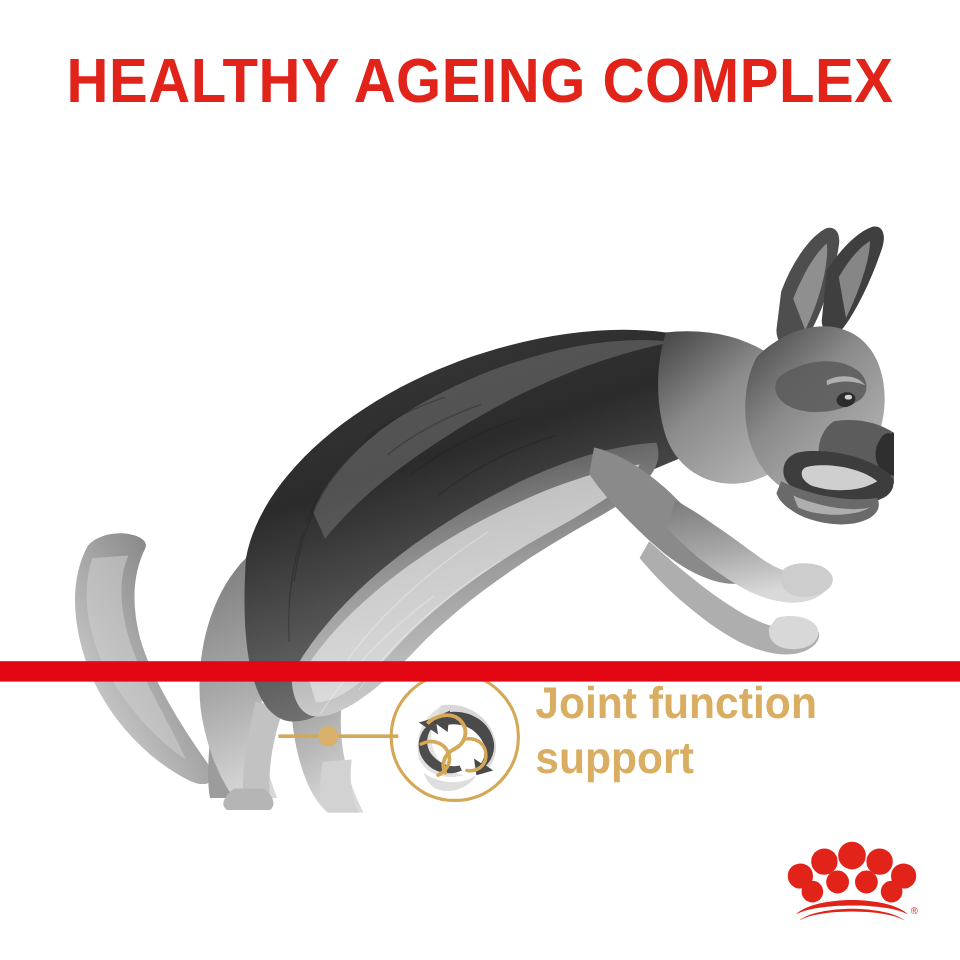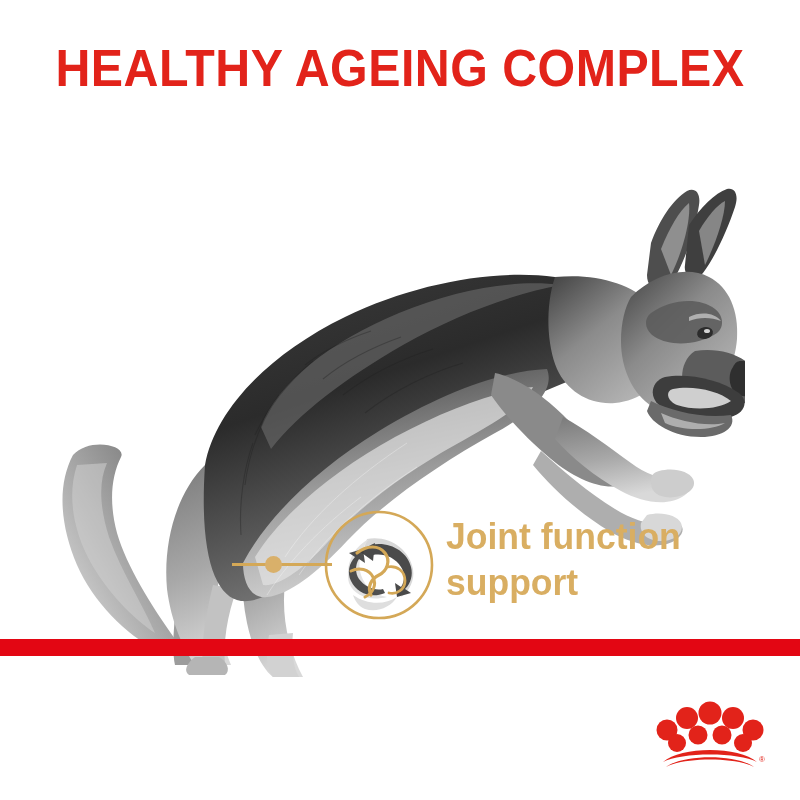--- a/index.html
+++ b/index.html
@@ -5,21 +5,21 @@
 <style>
   * { margin:0; padding:0; box-sizing:border-box; }
   html, body {
     width:800px; height:800px;
     background:#ffffff;
     font-family:"Liberation Sans", sans-serif;
     overflow:hidden;
   }
   .page {
     position:relative;
-    width:800px; height:656px;
+    width:800px; height:568px;
     background:#ffffff;
   }
 
   
   .headline {
     position:absolute;
     left:0; top:38px;
     width:800px;
     text-align:center;
     color:#E2231A;
@@ -37,21 +37,21 @@
   .dog-wrap {
     position:absolute;
     left:55px; top:165px;
     width:690px; height:520px;
   }
   .dog-svg { display:block; width:100%; height:100%; }
 
   
   .callout {
     position:absolute;
-    left:232px; top:502px;
+    left:232px; top:551px;
     width:470px; height:125px;
   }
   .connector {
     position:absolute;
     left:0; top:61px;
     width:100px; height:3px;
     background:#D4A857;
   }
   .connector-dot {
     position:absolute;

